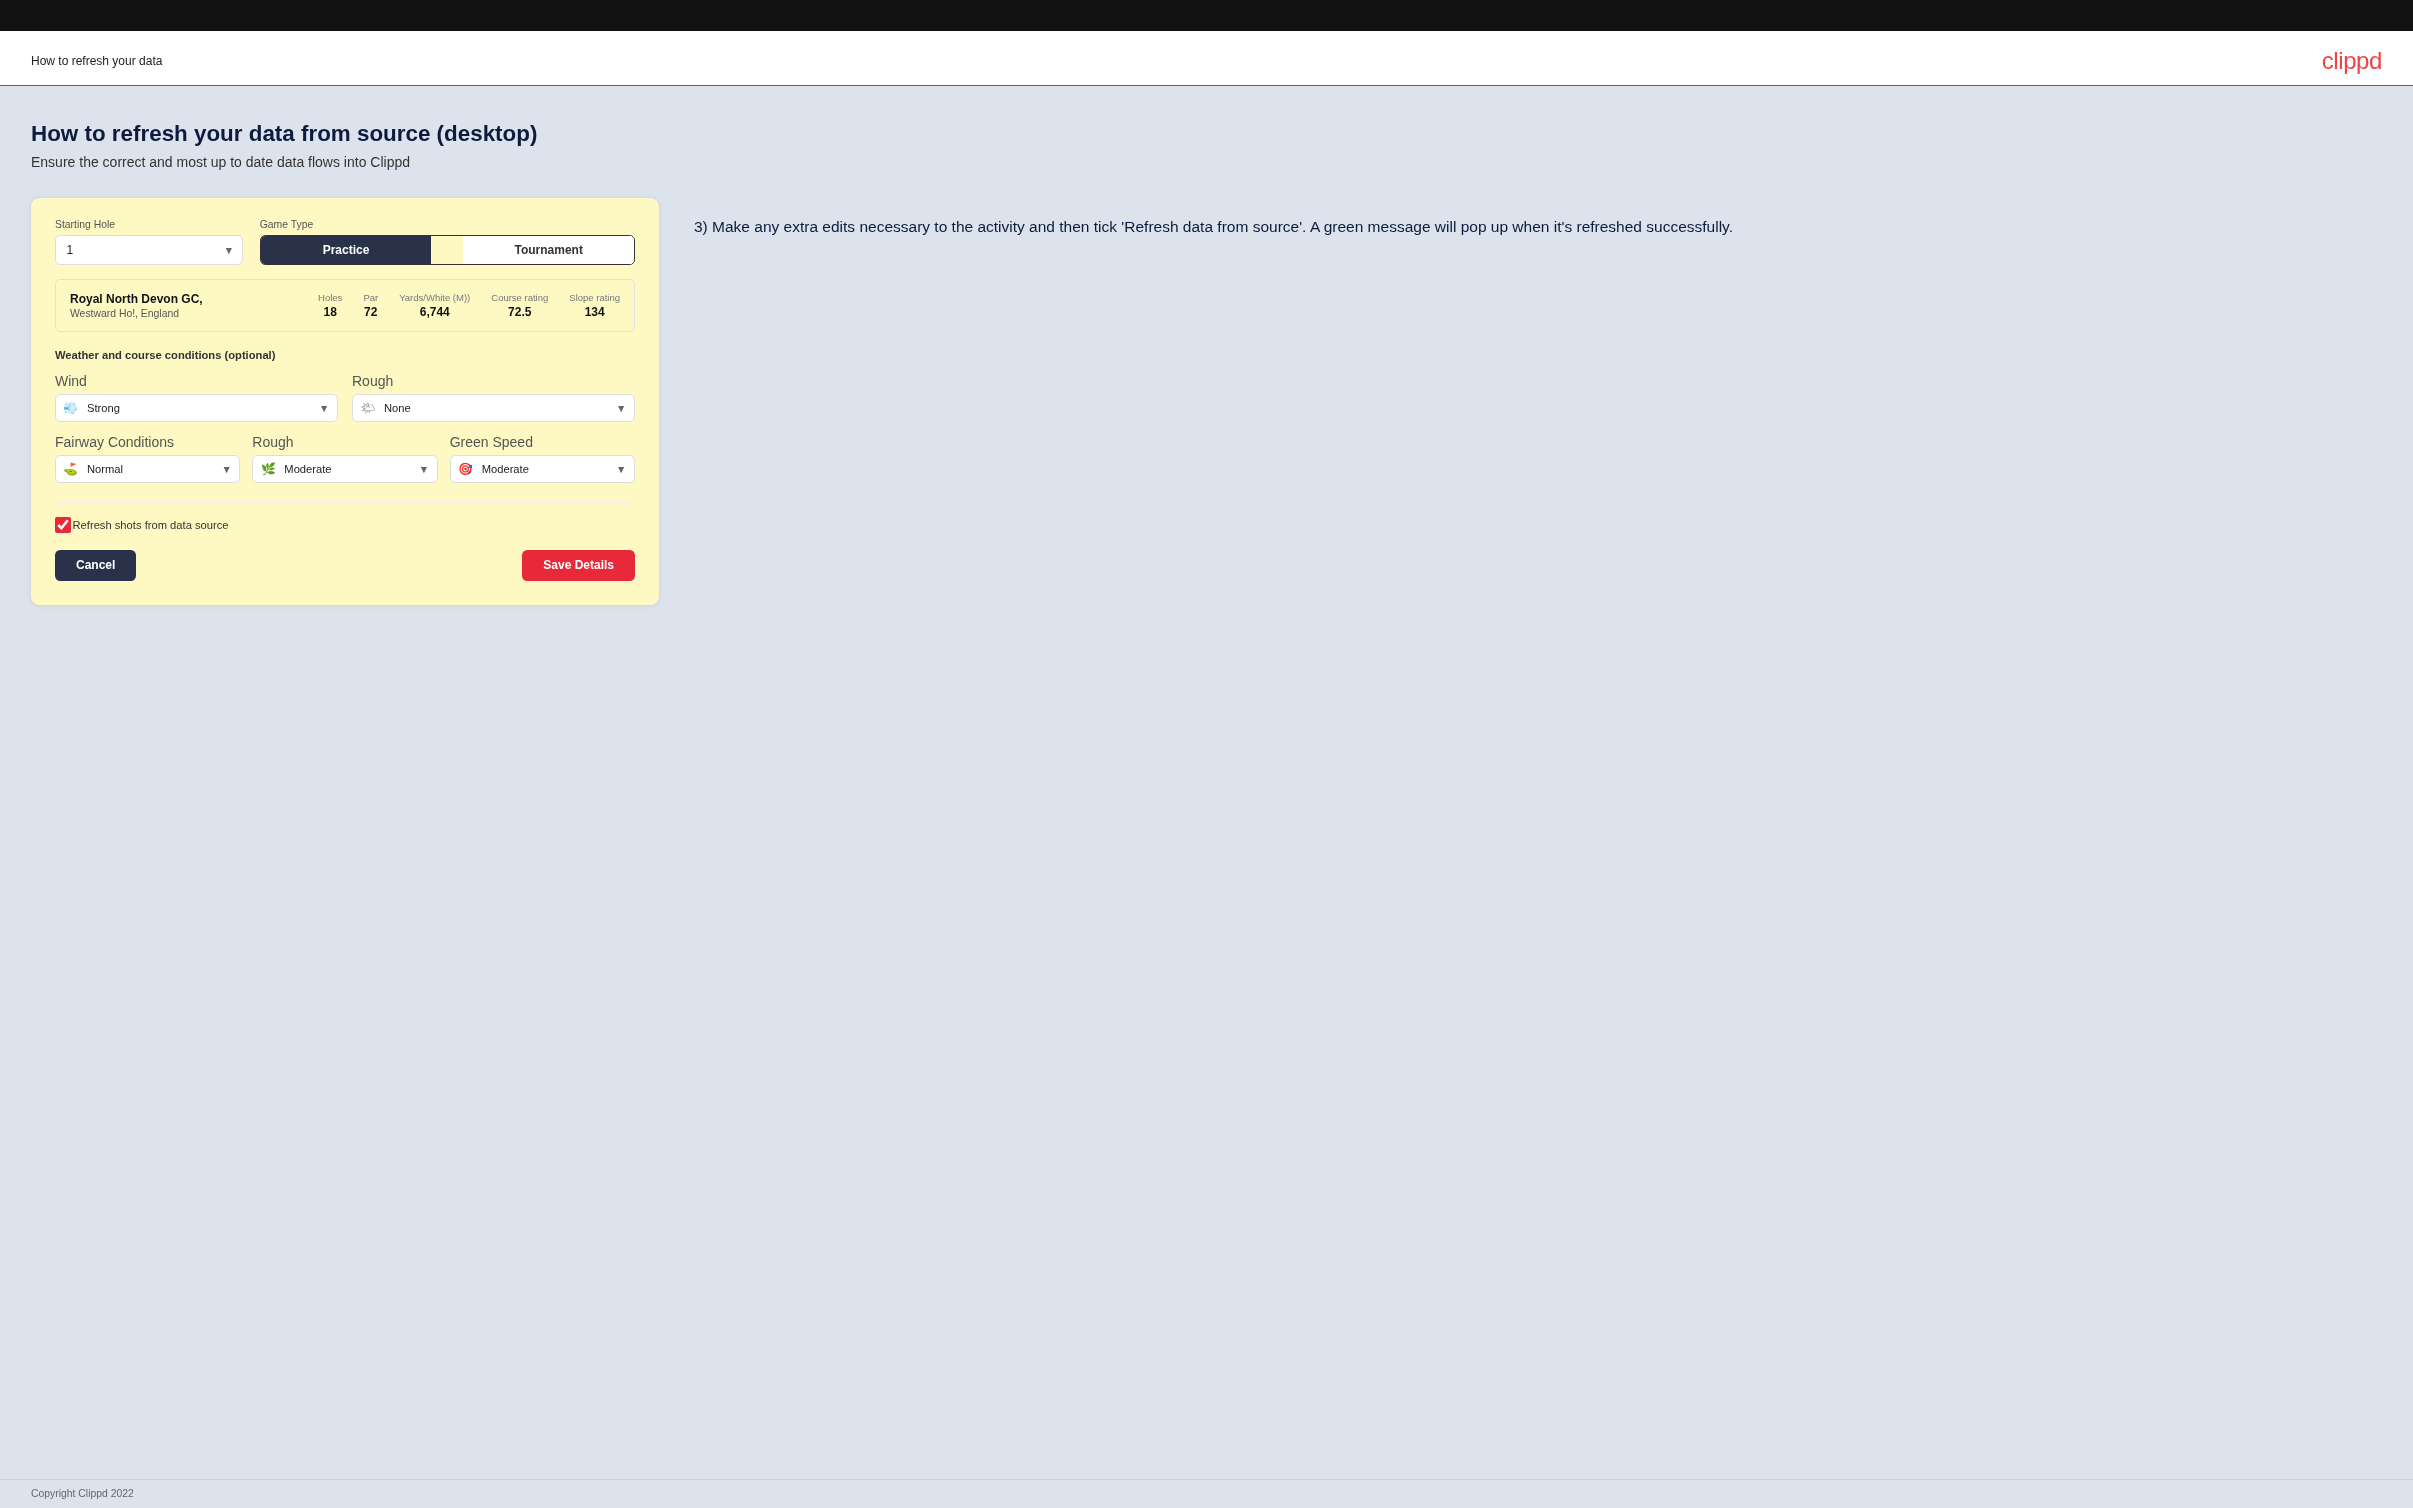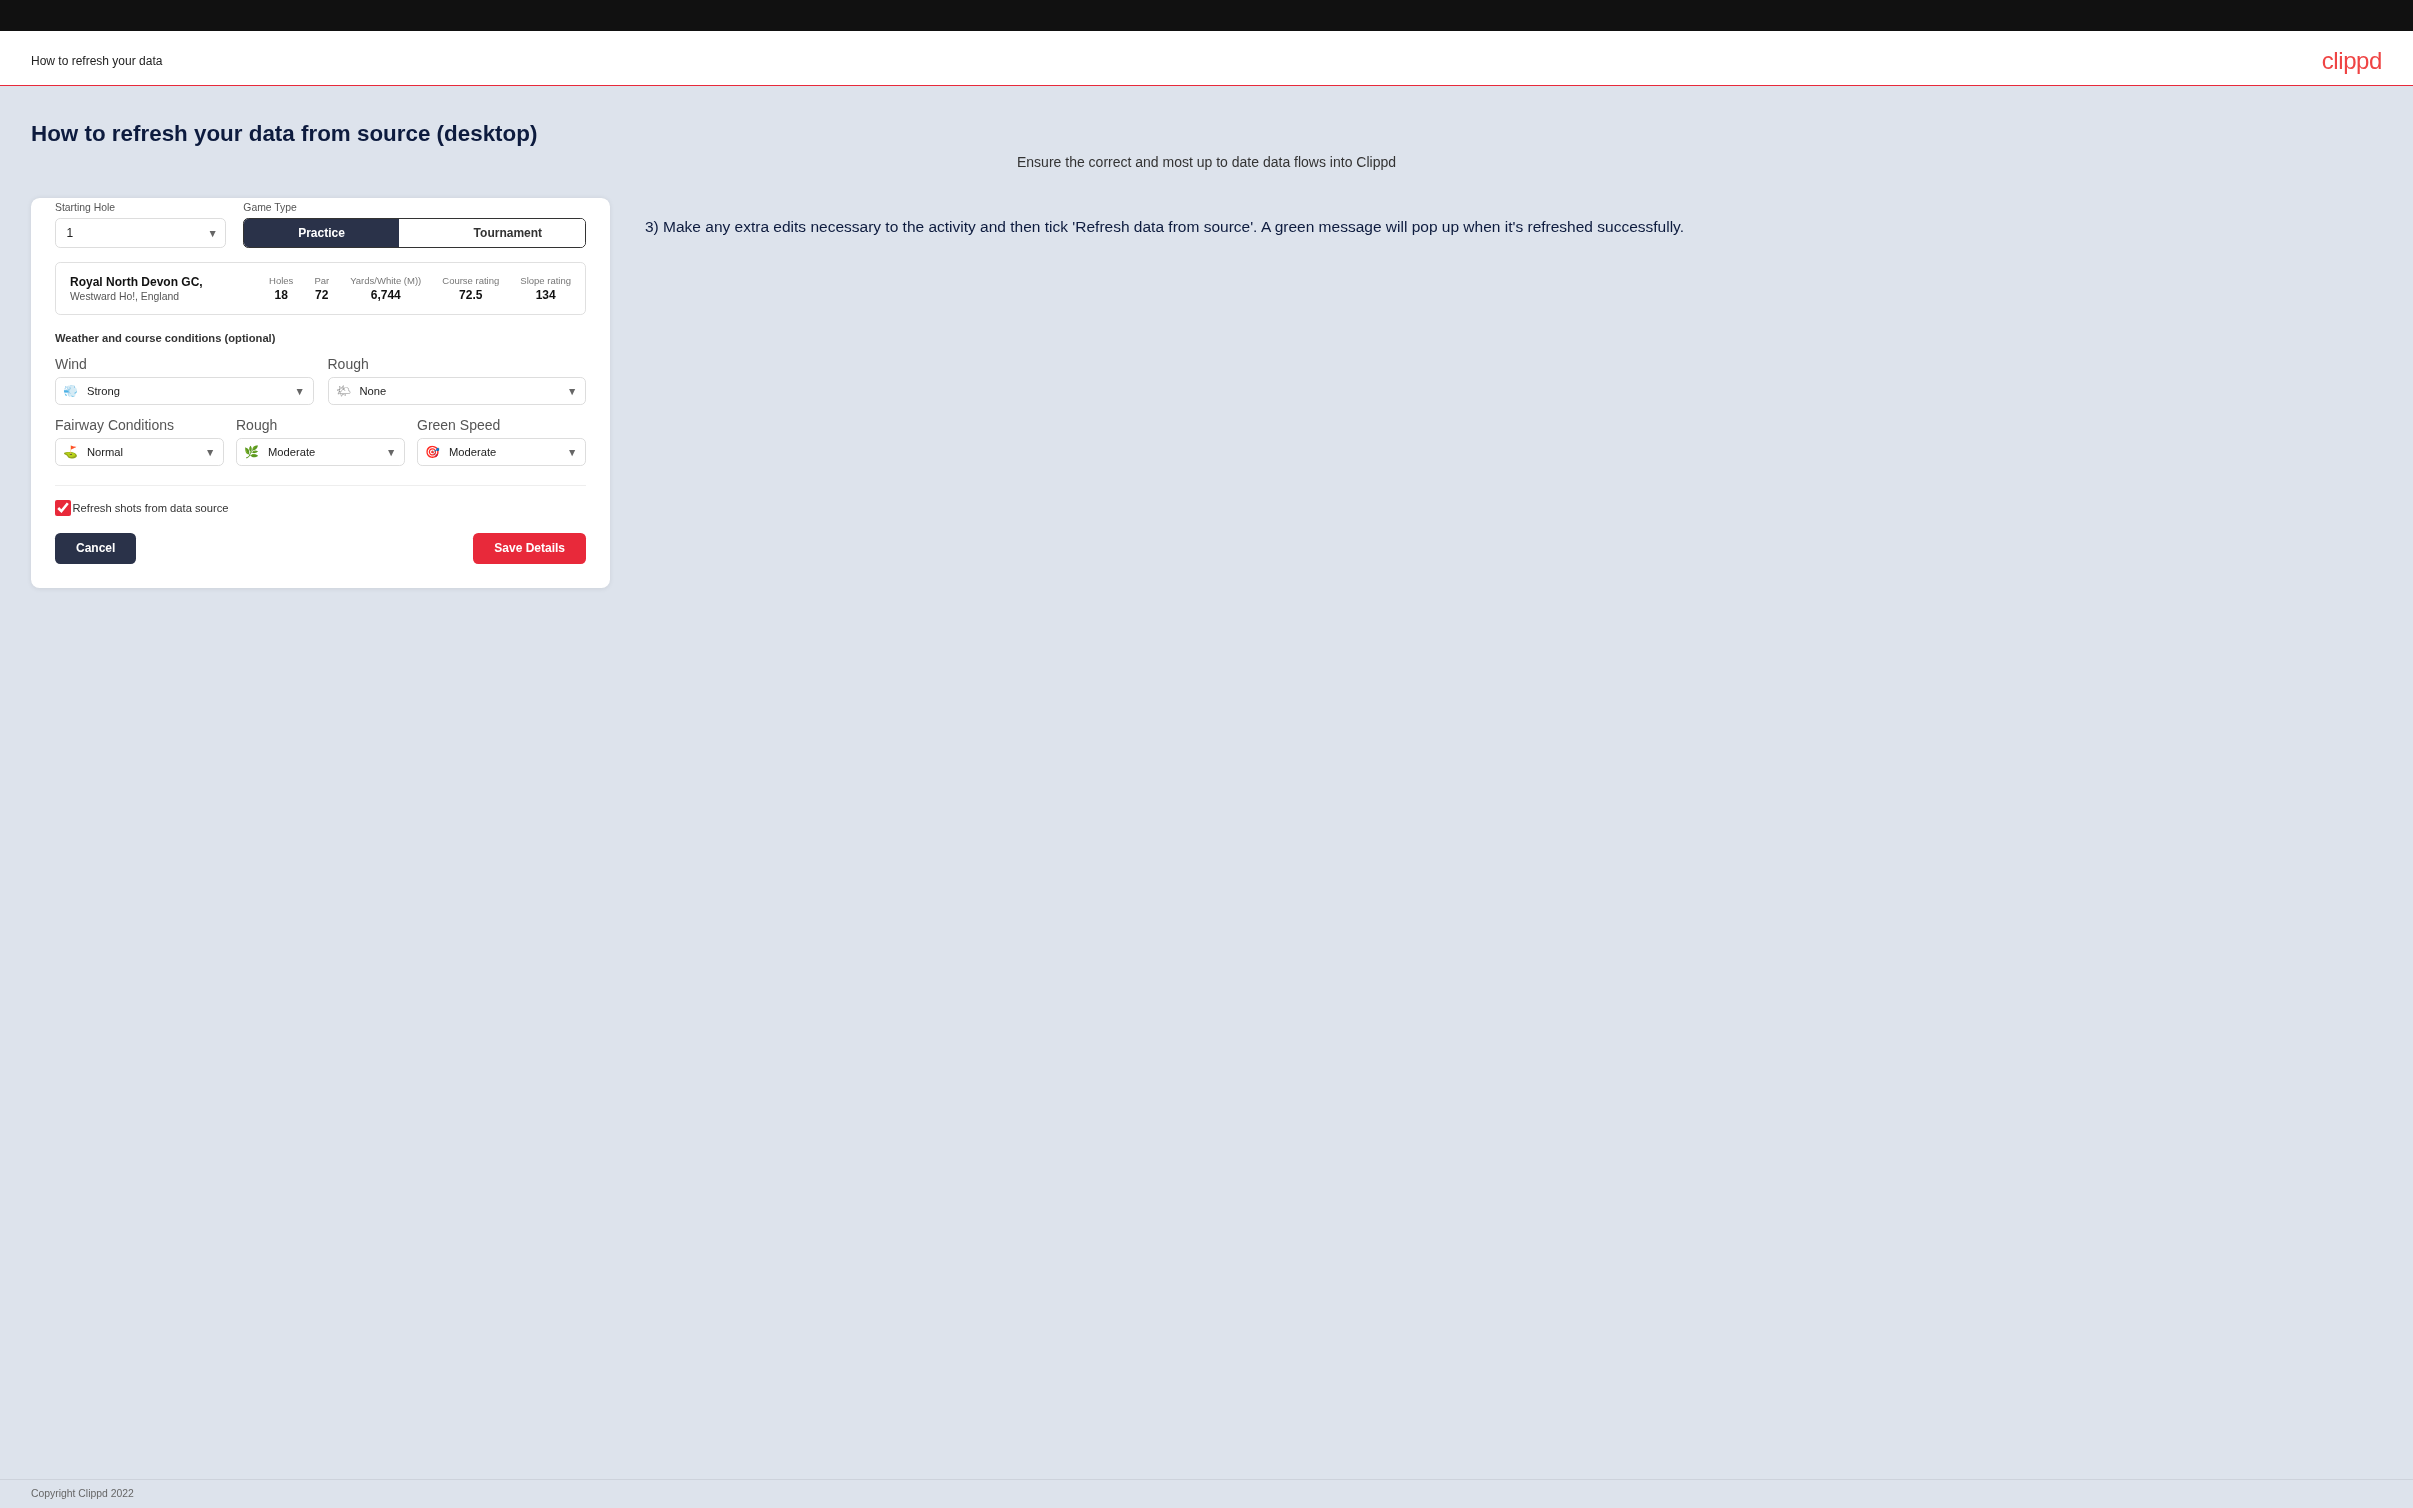--- a/index.html
+++ b/index.html
@@ -48,32 +48,31 @@
     .page-heading {
       font-size: 22.4px;
       font-weight: 800;
       color: #0d1b3e;
       margin-bottom: 7px;
     }
     .page-subheading {
       font-size: 14px;
       color: #333;
       margin-bottom: 28px;
-      text-align: center;
     }
     .two-col {
       display: flex;
       gap: 35px;
       align-items: flex-start;
     }
     .form-card {
-      background: #ffffff;
+      background: #fef9c3;
       border-radius: 8.6px;
-      padding: 4px 24px 24px 24px;
-      width: 579px;
+      padding: 21px 24px 24px 24px;
+      width: 628px;
       flex-shrink: 0;
       box-shadow: 0 0.9px 5.2px rgba(0,0,0,0.08);
     }
     .form-group {
       display: flex;
       flex-direction: column;
       flex: 1;
     }
     .form-label {
       font-size: 10.4px;

